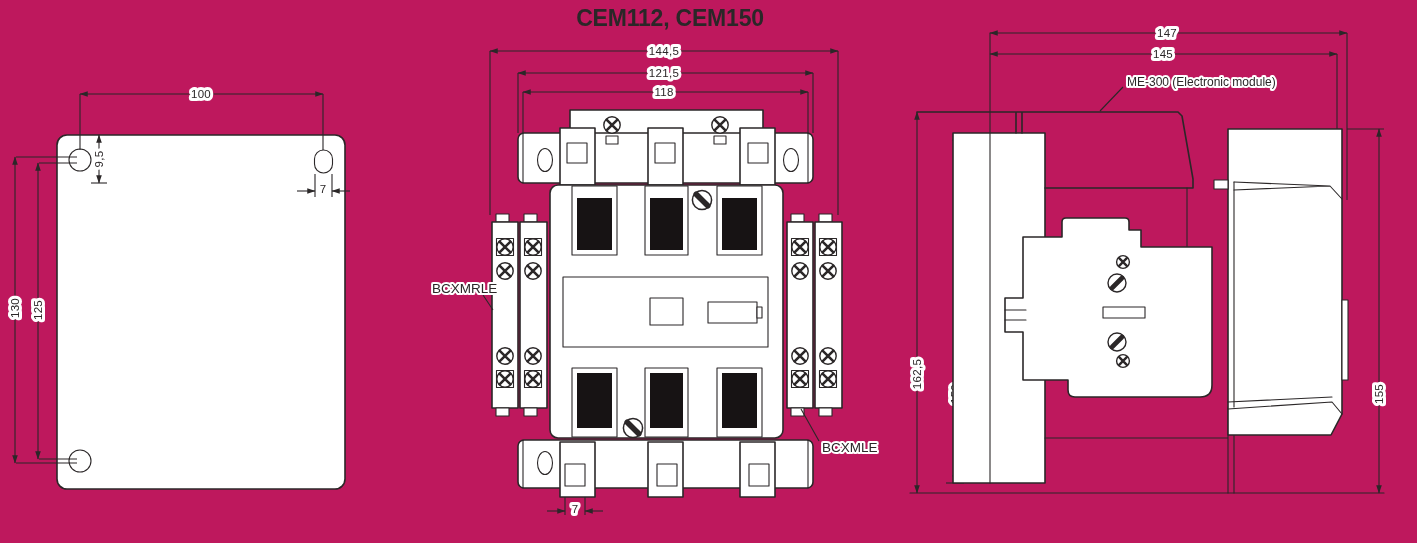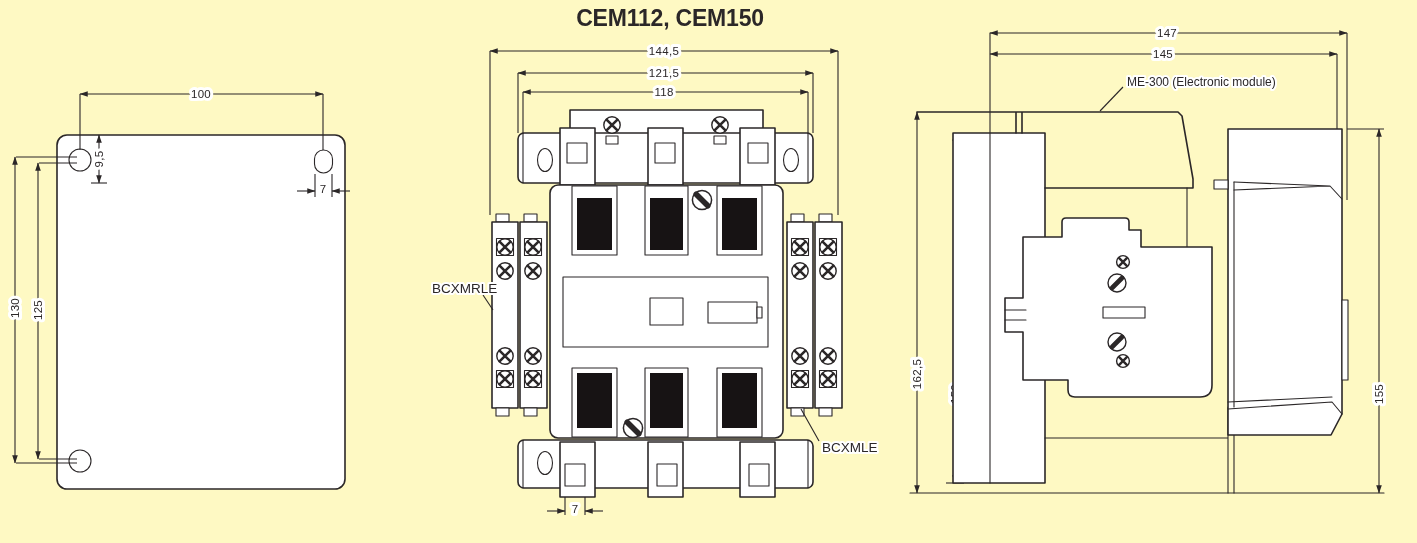--- a/index.html
+++ b/index.html
@@ -1,16 +1,16 @@
 <!DOCTYPE html>
 <html><head>
 <meta charset="utf-8">
 <style>
   html,body{margin:0;padding:0;background:#ffffff;}
-  .stage{width:1417px;height:543px;background:#fef9c3;position:relative;overflow:hidden;}
+  .stage{width:1417px;height:543px;background:#be185d;position:relative;overflow:hidden;}
   svg{display:block;}
   .ln{fill:none;stroke:#2b2728;stroke-width:1.6;stroke-linejoin:round;stroke-linecap:round;}
   .lnthin{stroke-width:1.1;}
   .wht{fill:#ffffff;stroke:#2b2728;stroke-width:1.6;stroke-linejoin:round;}
   .whtthin{fill:#ffffff;stroke:#2b2728;stroke-width:1.1;stroke-linejoin:round;}
   .blk{fill:#171314;stroke:none;}
   .dim{fill:none;stroke:#2b2728;stroke-width:1.1;stroke-linecap:butt;}
   text{font-family:"Liberation Sans","DejaVu Sans",sans-serif;fill:#2b2728;}
   .dimtxt{font-size:11.5px;letter-spacing:.3px;text-anchor:middle;dominant-baseline:central;
           paint-order:stroke;stroke:#ffffff;stroke-width:6px;stroke-linejoin:round;}

